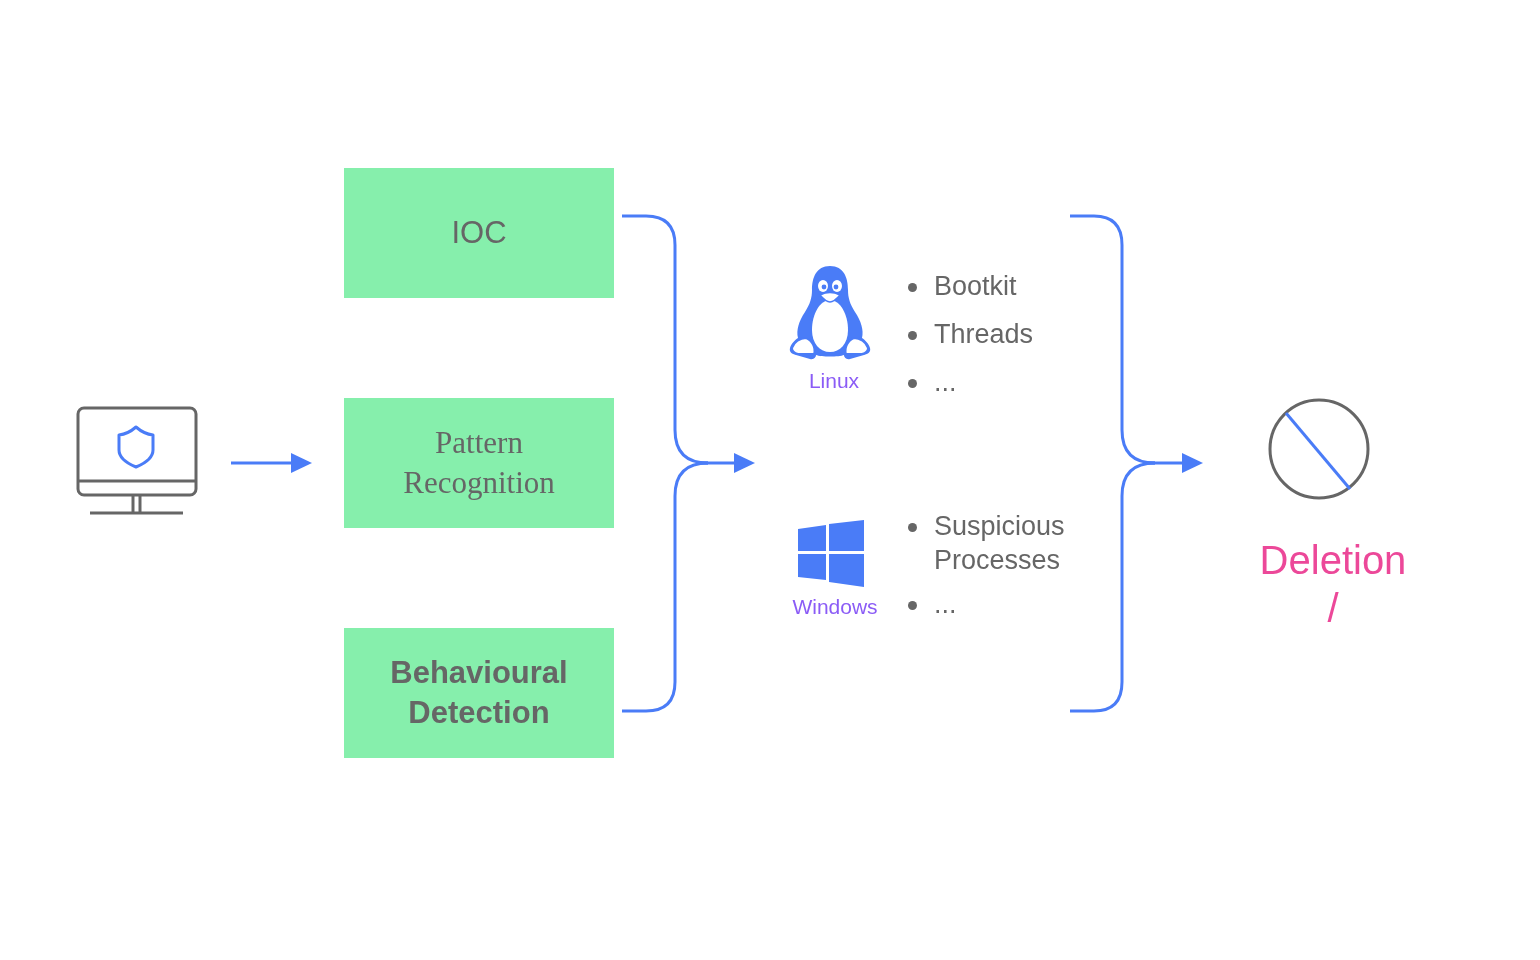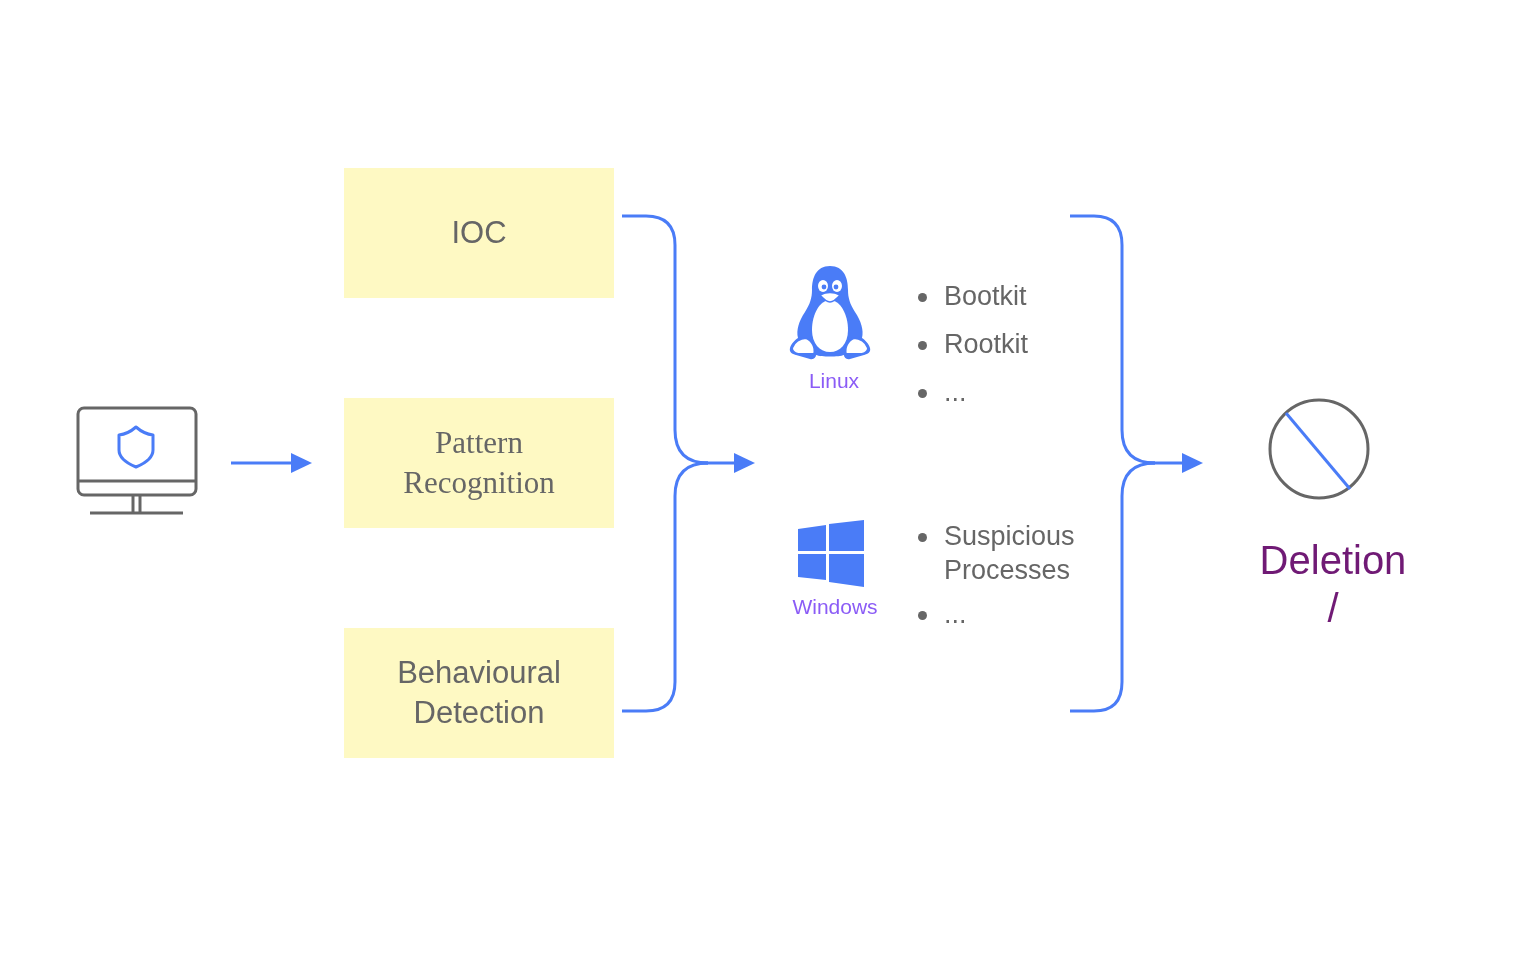--- a/index.html
+++ b/index.html
@@ -1,30 +1,30 @@
 <!DOCTYPE html>
 <html><head>
   <meta charset="utf-8">
   <style>
     html, body { margin: 0; padding: 0; background: #ffffff; }
     body { width: 1540px; height: 960px; position: relative; overflow: hidden;
            font-family: "Liberation Sans", "DejaVu Sans", sans-serif; color: #666666; }
     .abs { position: absolute; }
-    .box { position: absolute; left: 344px; width: 270px; height: 130px; background: #fef9c3;
+    .box { position: absolute; left: 344px; width: 270px; height: 130px; background: #86efac;
            display: flex; align-items: center; justify-content: center; text-align: center;
            font-size: 31px; line-height: 40px; color: #666666; }
     .box span { display: block; }
     svg.lines { position: absolute; left: 0; top: 0; width: 1540px; height: 960px; pointer-events: none; }
     .os-label { position: absolute; font-size: 21px; color: #8b5cf6; text-align: center; }
-    .bullets { position: absolute; list-style: none; margin: 16px; padding: 0; font-size: 27px; color: #666666; }
+    .bullets { position: absolute; list-style: none; margin: 6px; padding: 0; font-size: 27px; color: #666666; }
     .bullets li { position: relative; padding-left: 28px; line-height: 34px; }
     .bullets li::before { content: ""; position: absolute; left: 2px; top: 14px; width: 9px; height: 9px;
                           border-radius: 50%; background: #666666; }
     .result { position: absolute; left: 1180px; width: 306px; top: 536px; text-align: center;
-              font-size: 40px; line-height: 48px; color: #701a75; }
+              font-size: 40px; line-height: 48px; color: #ec4899; }
   </style>
 </head>
 <body>
 
 <svg class="lines" viewBox="0 0 1540 960">
   <defs>
     <marker id="arrowhead" markerWidth="10" markerHeight="10" refX="2" refY="5" orient="auto" markerUnits="userSpaceOnUse">
       <path d="M0,0 L10,5 L0,10 Z" fill="#4a7cf7"></path>
     </marker>
   </defs>
@@ -64,21 +64,21 @@
   <div>
     <span>IOC</span>
   </div>
 </div>
 <div class="box" style="top:398px;font-family:Liberation Serif, serif;">
   <div>
     <span>Pattern</span>
     <span>Recognition</span>
   </div>
 </div>
-<div class="box" style="top:628px;">
+<div class="box" style="top:628px;font-weight:bold;">
   <div>
     <span>Behavioural</span>
     <span>Detection</span>
   </div>
 </div>
 
 <div class="abs" style="left:788px; top:264px; width:84px; height:98px;">
   <svg width="84" height="98" viewBox="0 0 84 98">
 
     <path d="M42,2 C28,2 24,14 24,26 C24,34 22,40 17,48 C11,57 8,66 10,74 C7,76 3,80 2,84 C1,88 4,90 8,91 L22,95 C26,96 28,93 28,91 C33,93 51,93 56,91 C56,93 58,96 62,95 L76,91 C80,90 83,88 82,84 C81,80 77,76 74,74 C76,66 73,57 67,48 C62,40 60,34 60,26 C60,14 56,2 42,2 Z" fill="#4a7cf7"></path>
@@ -92,21 +92,21 @@
 
     <path d="M32,31 Q42,26 52,31 Q46,38 42,38 Q38,38 32,31 Z" fill="#ffffff" stroke="#4a7cf7" stroke-width="1.5"></path>
 
     <path d="M4,84 C6,78 12,74 18,74 C24,76 28,84 26,90 L10,90 C6,89 4,87 4,84 Z" fill="#ffffff" stroke="#4a7cf7" stroke-width="2"></path>
     <path d="M80,84 C78,78 72,74 66,74 C60,76 56,84 58,90 L74,90 C78,89 80,87 80,84 Z" fill="#ffffff" stroke="#4a7cf7" stroke-width="2"></path>
   </svg>
 </div>
 <div class="os-label" style="left:790px; top:369px; width:88px;">Linux</div>
 <ul class="bullets" style="left:900px; top:263px;">
   <li style="margin-bottom:14px;">Bootkit</li>
-  <li style="margin-bottom:14px;">Rootkit</li>
+  <li style="margin-bottom:14px;">Threads</li>
   <li>...</li>
 </ul>
 
 <div class="abs" style="left:798px; top:520px; width:68px; height:68px;">
   <svg width="68" height="68" viewBox="0 0 68 68">
     <path d="M0,9 L28,5 L28,31 L0,31 Z" fill="#4a7cf7"></path>
     <path d="M31,4 L66,0 L66,31 L31,31 Z" fill="#4a7cf7"></path>
     <path d="M0,34 L28,34 L28,60 L0,57 Z" fill="#4a7cf7"></path>
     <path d="M31,34 L66,34 L66,67 L31,62 Z" fill="#4a7cf7"></path>
   </svg>

